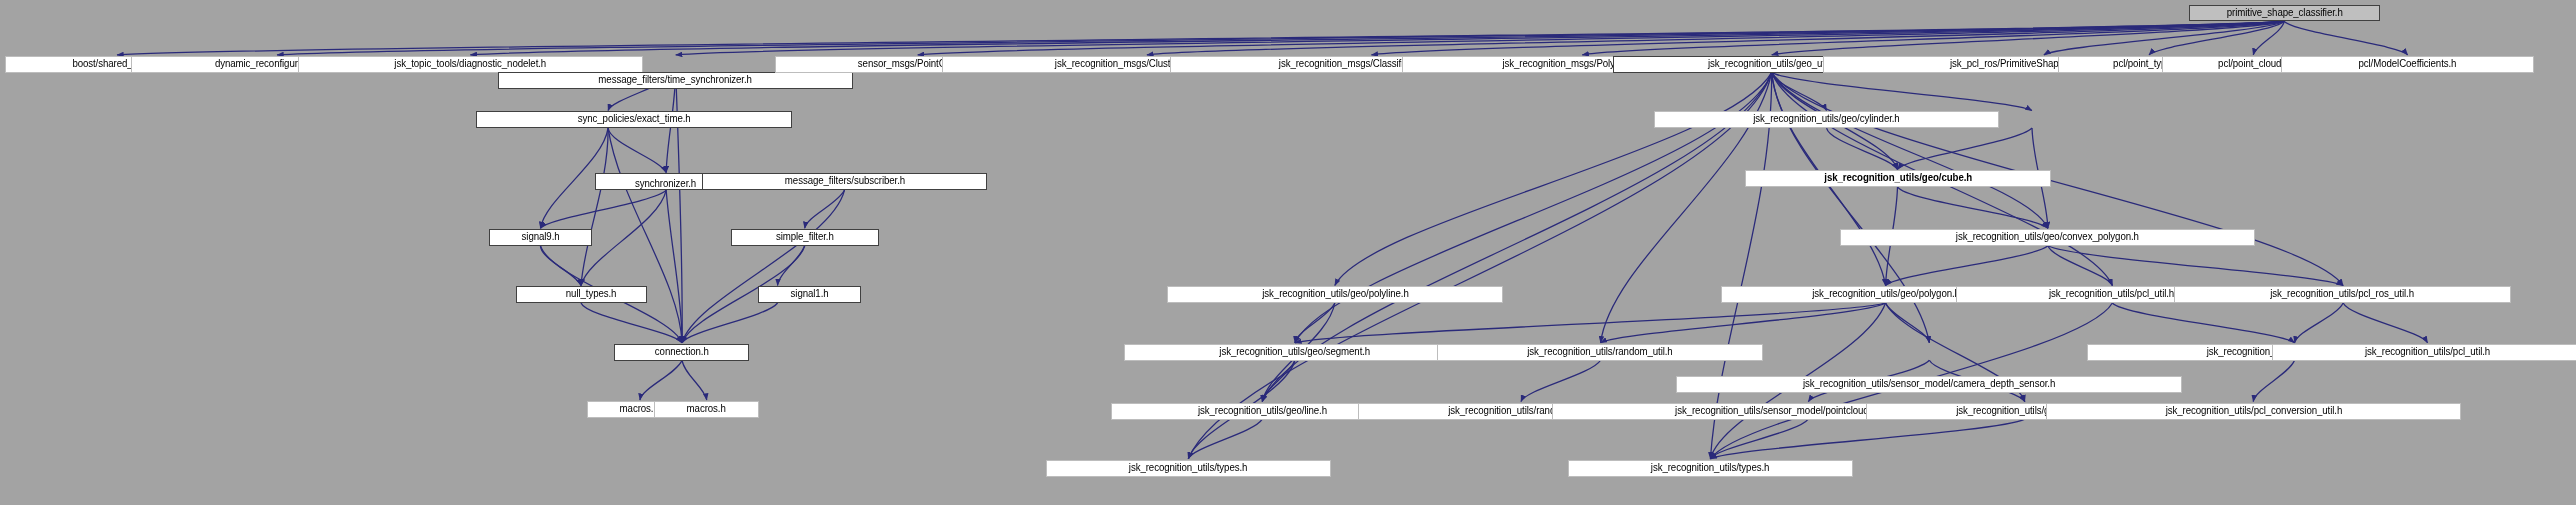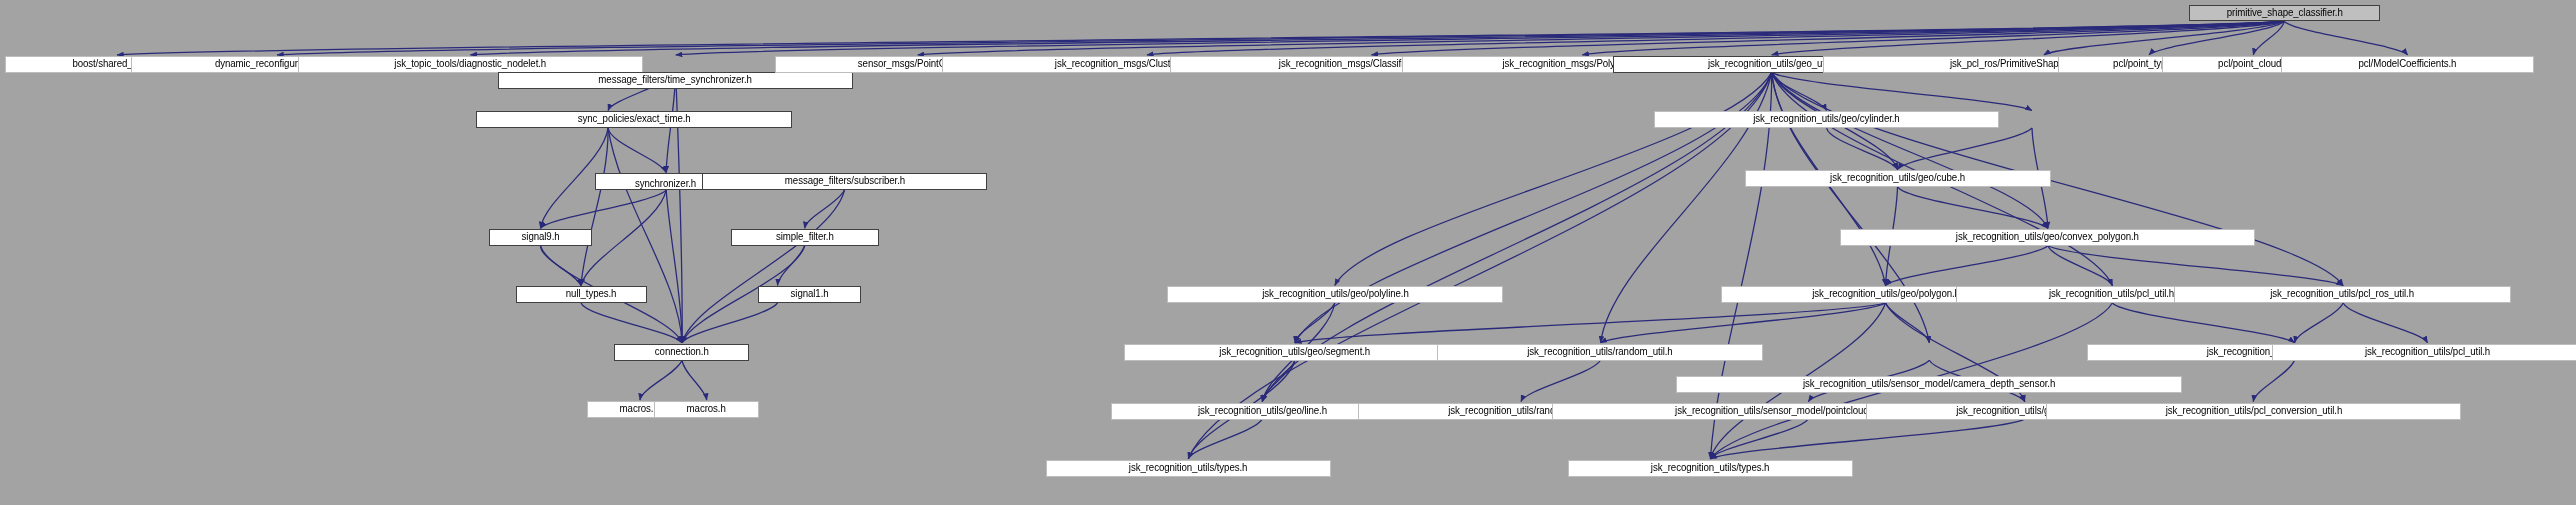--- a/index.html
+++ b/index.html
@@ -216,21 +216,21 @@
       </div>
       <div class="node" style="left: 587px; top: 401px; width: 105px;">
         <span class="node-label">macros.h</span>
       </div>
       <div class="node" style="left: 654px; top: 401px; width: 105px;">
         <span class="node-label">macros.h</span>
       </div>
       <div class="node" style="left: 1654px; top: 111px; width: 345px;">
         <span class="node-label">jsk_recognition_utils/geo/cylinder.h</span>
       </div>
-      <div class="node" style="left: 1745px; top: 170px; width: 306px;">
+      <div class="node" style="left: 1745px; top: 170px; width: 306px; font-weight: bold;">
         <span class="node-label">jsk_recognition_utils/geo/cube.h</span>
       </div>
       <div class="node" style="left: 1167px; top: 286px; width: 336px;">
         <span class="node-label">jsk_recognition_utils/geo/polyline.h</span>
       </div>
       <div class="node" style="left: 1840px; top: 229px; width: 415px;">
         <span class="node-label">jsk_recognition_utils/geo/convex_polygon.h</span>
       </div>
       <div class="node" style="left: 1721px; top: 286px; width: 330px;">
         <span class="node-label">jsk_recognition_utils/geo/polygon.h</span>

